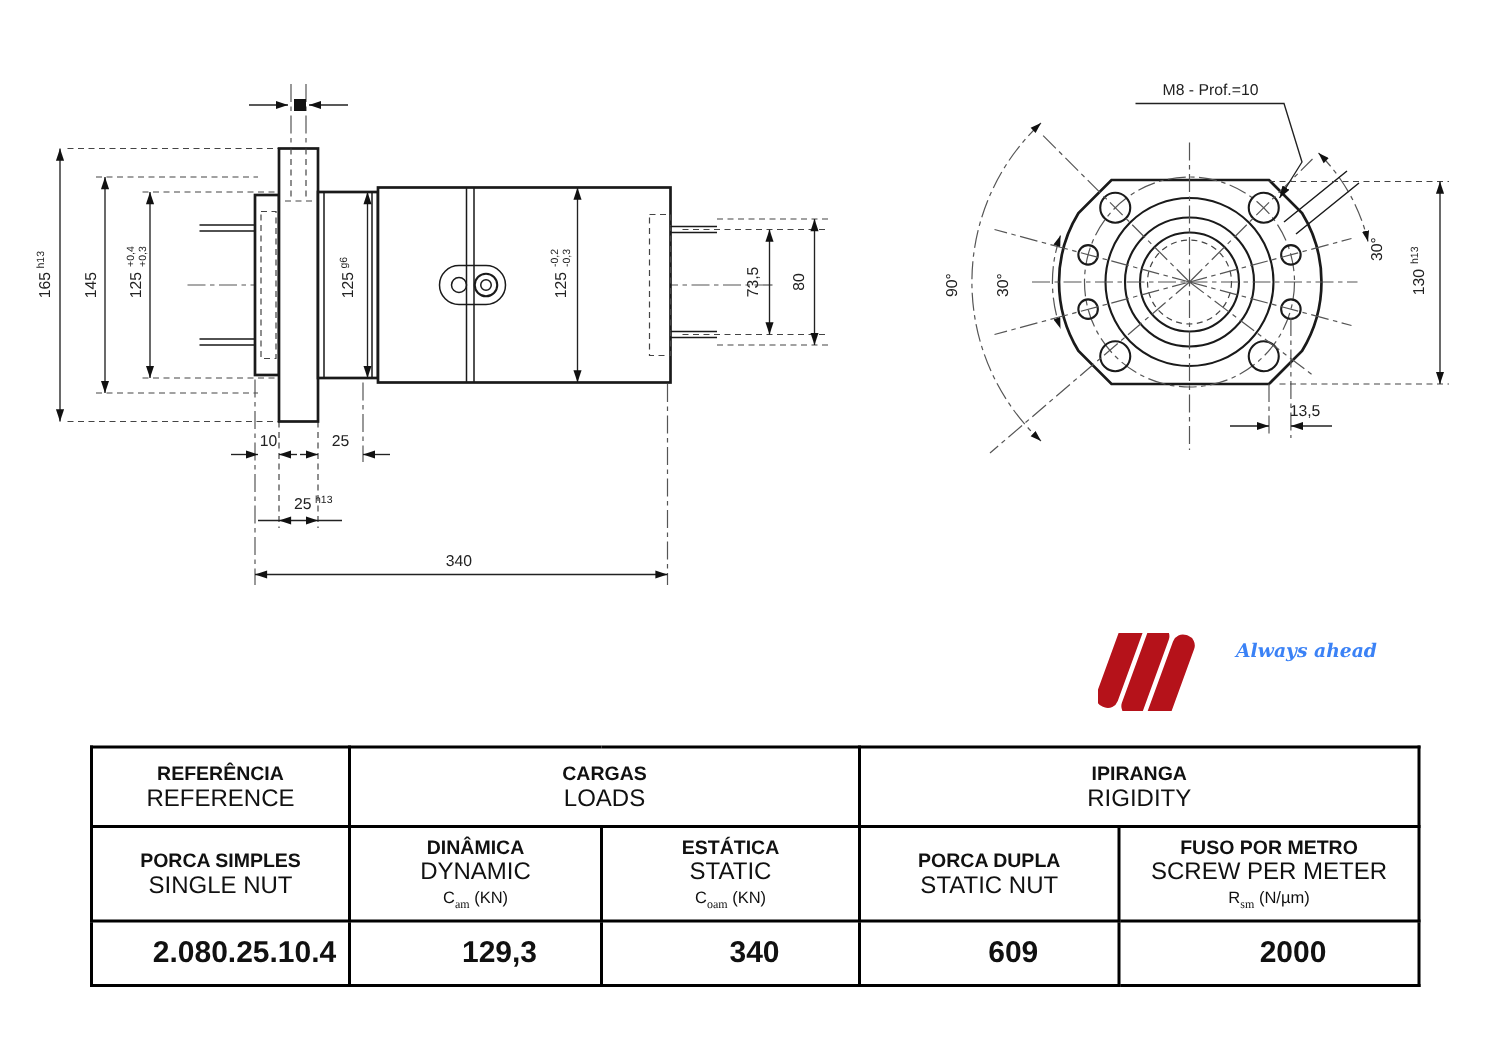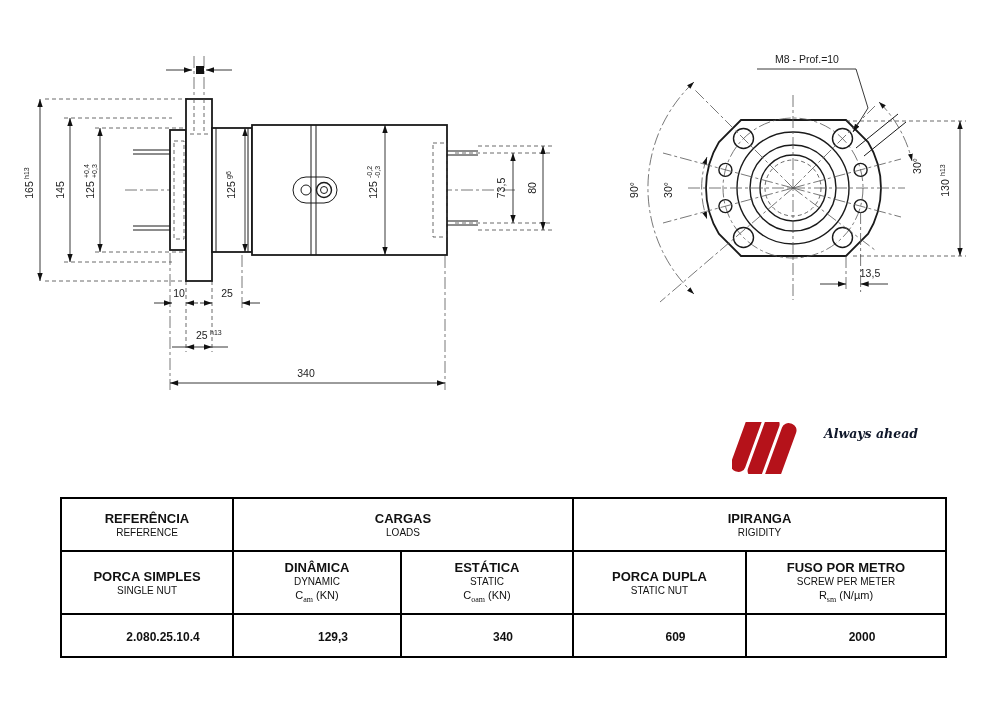--- a/index.html
+++ b/index.html
@@ -9,34 +9,34 @@
   .dt{font-size:10.5px;fill:#222;}
   .ds{font-size:7px;fill:#222;}
   .ol{fill:#fff;stroke:#1a1a1a;stroke-width:1.8;}
   .ol2{fill:none;stroke:#1a1a1a;stroke-width:1.4;}
   .tl{fill:none;stroke:#1a1a1a;stroke-width:1;}
   .cl{fill:none;stroke:#555;stroke-width:0.8;stroke-dasharray:12 3 3 3;}
   .hd{fill:none;stroke:#444;stroke-width:0.8;stroke-dasharray:4 3;}
   .dl{fill:none;stroke:#222;stroke-width:0.9;}
   
   .logo{position:absolute;left:726px;top:418px;width:196px;height:62px;}
-  .tagline{position:absolute;right:4px;top:8px;font-family:"DejaVu Serif",serif;font-style:italic;font-weight:bold;font-size:12.5px;color:#0f172a;}
+  .tagline{position:absolute;right:4px;top:8px;font-family:"DejaVu Serif",serif;font-style:italic;font-weight:bold;font-size:12.5px;color:#3b82f6;}
   .brand{position:absolute;left:72px;top:17px;font-size:27px;color:#48484a;letter-spacing:1px;}
   .mark{position:absolute;left:6px;top:4px;}
   
   .datatable{position:absolute;left:60px;top:497px;width:885px;border-collapse:collapse;table-layout:fixed;}
   .datatable td{border:2px solid #000;text-align:center;vertical-align:middle;padding:0 2px;color:#111;}
   .r1 td{height:51px;}
   .r2 td{height:61px;}
   .r3 td{height:41px;}
   .pt{font-weight:bold;font-size:13px;display:block;}
-  .en{font-size:10px;display:block;margin-top:1px;}
+  .en{font-size:16px;display:block;margin-top:1px;}
   .sym{font-size:11px;display:block;margin-top:2px;}
   .sym sub{font-size:8px;font-family:Liberation Serif, serif;}
-  .val{font-weight:bold;font-size:12px;margin-left:32px;}
+  .val{font-weight:bold;font-size:20px;margin-left:32px;}
 </style>
 </head>
 <body>
 
 <div class="sheet">
 
 <svg width="1000" height="492" viewBox="0 0 1000 492">
   <defs>
     <marker id="ah" orient="auto" markerWidth="10" markerHeight="8" refX="9" refY="3">
       <path d="M0,0 L9,3 L0,6 z" fill="#111"></path>

